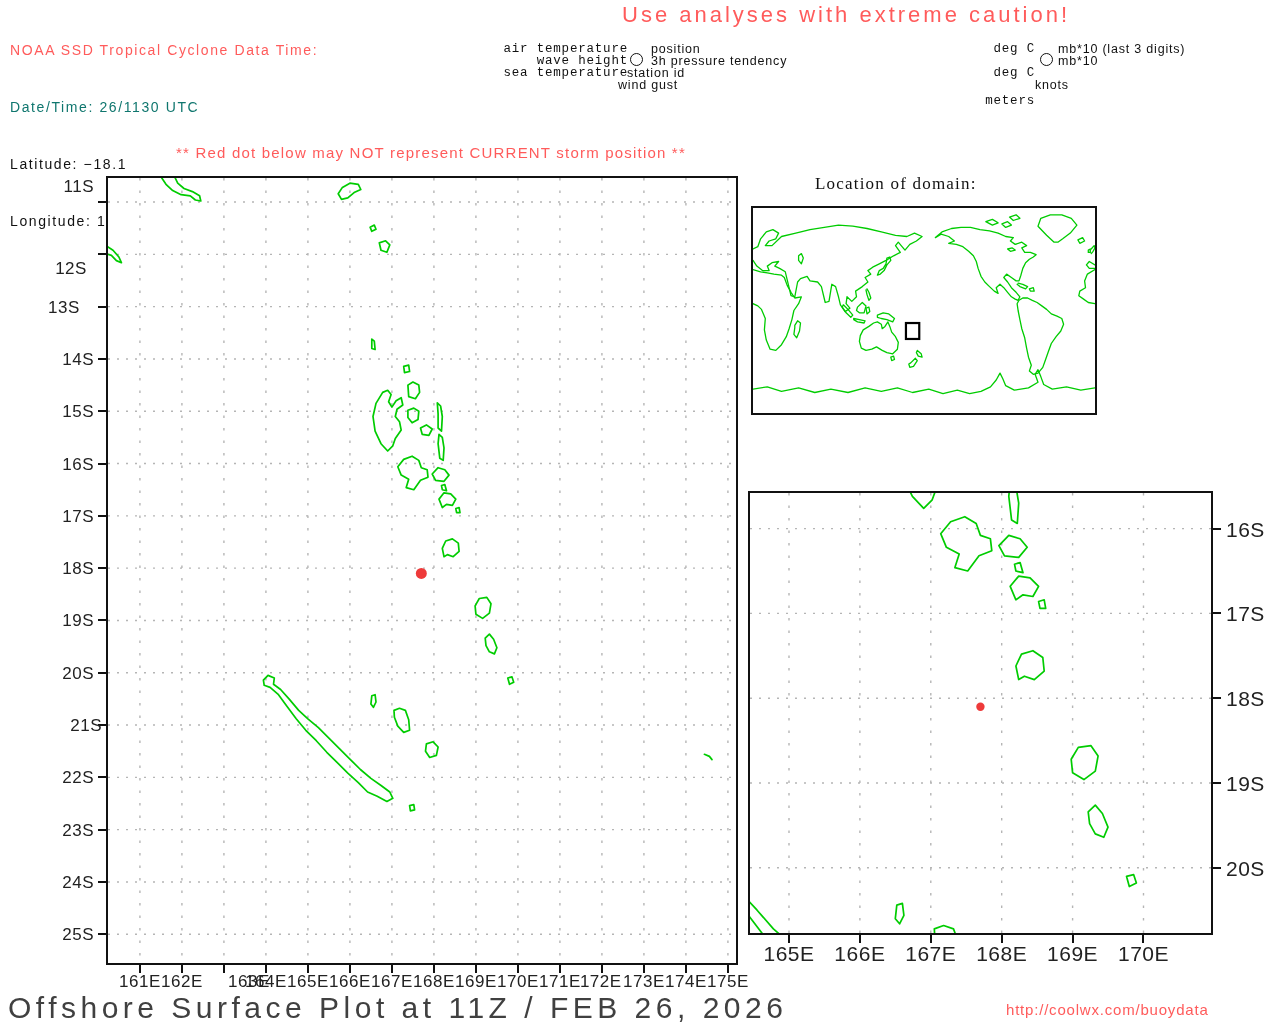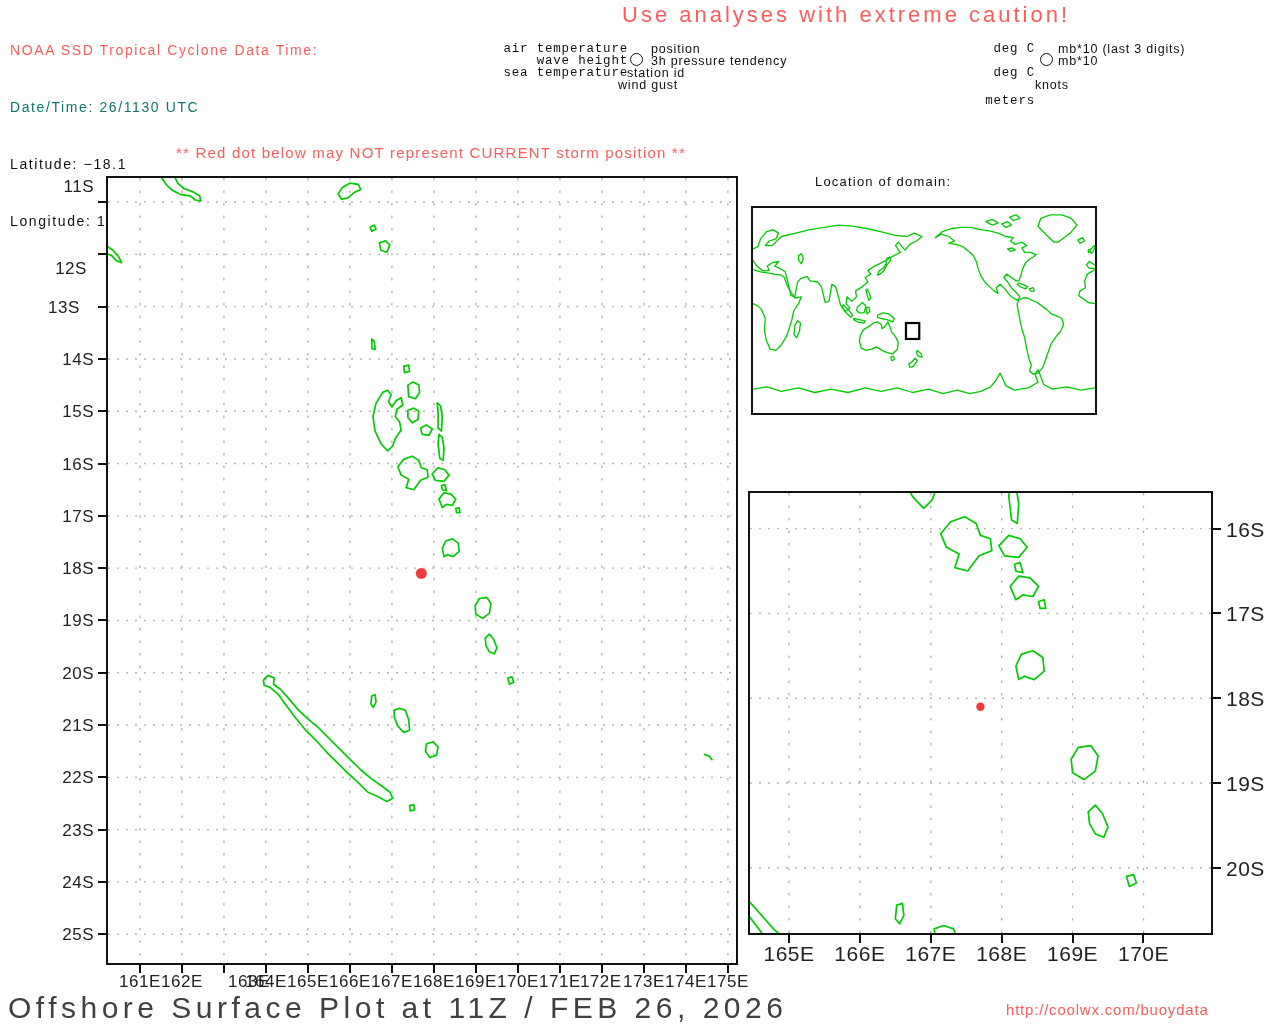--- a/index.html
+++ b/index.html
@@ -19,21 +19,21 @@
   .legend-circle{width:13px;height:13px;border:1.5px solid #111;border-radius:50%;box-sizing:border-box;}
   
   #warning{left:176px;top:144px;font-size:15px;letter-spacing:1.2px;color:#ff5b5b;white-space:pre;}
   
   .map-frame{border:2px solid #111;box-sizing:content-box;background:#fff;}
   .tick-left{position:absolute;width:8px;height:2px;background:#111;}
   .tick-bottom{position:absolute;width:2px;height:8px;background:#111;}
   .tick-right{position:absolute;width:8px;height:2px;background:#111;}
   .axis-label{position:absolute;font-size:17px;color:#222;letter-spacing:0.5px;white-space:pre;}
   .axis-label-lg{position:absolute;font-size:21px;color:#222;letter-spacing:0.5px;white-space:pre;}
-  #world-title{left:815px;top:174px;font-size:13px;letter-spacing:1.2px;color:#111;white-space:pre;}
+  #world-title{left:815px;top:174px;font-size:17px;letter-spacing:1.2px;color:#111;white-space:pre;font-family:Liberation Serif, serif;}
   
   #title{left:8px;top:991px;font-size:30px;letter-spacing:4.5px;color:#404040;white-space:pre;}
   #url{left:1006px;top:1001px;font-size:15px;letter-spacing:0.8px;color:#ff5b5b;white-space:pre;}
   svg{display:block;}
 </style>
 </head>
 <body>
 
 <div class="abs" id="info">
   <div class="red-lt">NOAA SSD Tropical Cyclone Data Time:</div>
@@ -228,21 +228,21 @@
 <div class="axis-label" style="left: 48px; top: 454.558px; width: 46px; text-align: right;">16S</div>
 <div class="tick-left" style="left: 98px; top: 514.858px;"></div>
 <div class="axis-label" style="left: 48px; top: 506.858px; width: 46px; text-align: right;">17S</div>
 <div class="tick-left" style="left: 98px; top: 567.158px;"></div>
 <div class="axis-label" style="left: 48px; top: 559.158px; width: 46px; text-align: right;">18S</div>
 <div class="tick-left" style="left: 98px; top: 619.458px;"></div>
 <div class="axis-label" style="left: 48px; top: 611.458px; width: 46px; text-align: right;">19S</div>
 <div class="tick-left" style="left: 98px; top: 671.758px;"></div>
 <div class="axis-label" style="left: 48px; top: 663.758px; width: 46px; text-align: right;">20S</div>
 <div class="tick-left" style="left: 98px; top: 724.058px;"></div>
-<div class="axis-label" style="left: 48px; top: 716.058px; width: 46px; text-align: right;">21S</div>
+<div class="axis-label" style="left: 56px; top: 716.058px; width: 46px; text-align: right;">21S</div>
 <div class="tick-left" style="left: 98px; top: 776.358px;"></div>
 <div class="axis-label" style="left: 48px; top: 768.358px; width: 46px; text-align: right;">22S</div>
 <div class="tick-left" style="left: 98px; top: 828.658px;"></div>
 <div class="axis-label" style="left: 48px; top: 820.658px; width: 46px; text-align: right;">23S</div>
 <div class="tick-left" style="left: 98px; top: 880.958px;"></div>
 <div class="axis-label" style="left: 48px; top: 872.958px; width: 46px; text-align: right;">24S</div>
 <div class="tick-left" style="left: 98px; top: 933.258px;"></div>
 <div class="axis-label" style="left: 48px; top: 925.258px; width: 46px; text-align: right;">25S</div>
 <div class="tick-bottom" style="left: 138.92px; top: 965px;"></div>
 <div class="axis-label" style="left: 117.92px; top: 972px; width: 44px; text-align: center;">161E</div>

